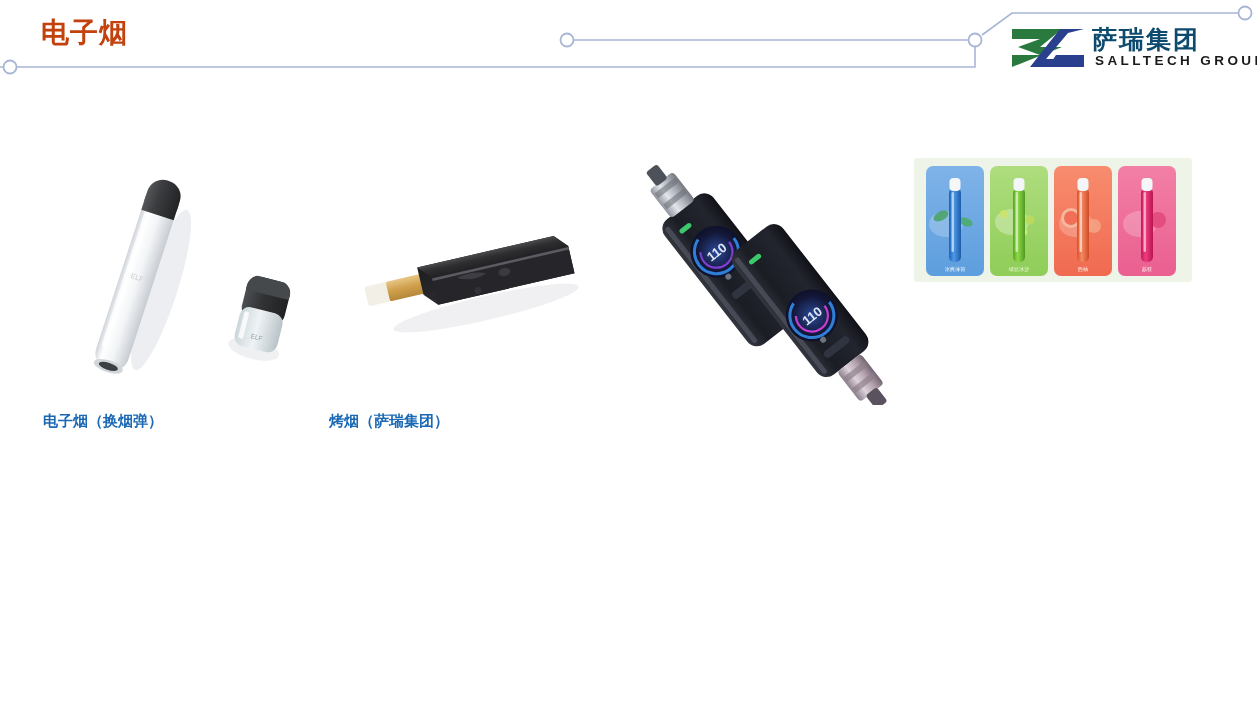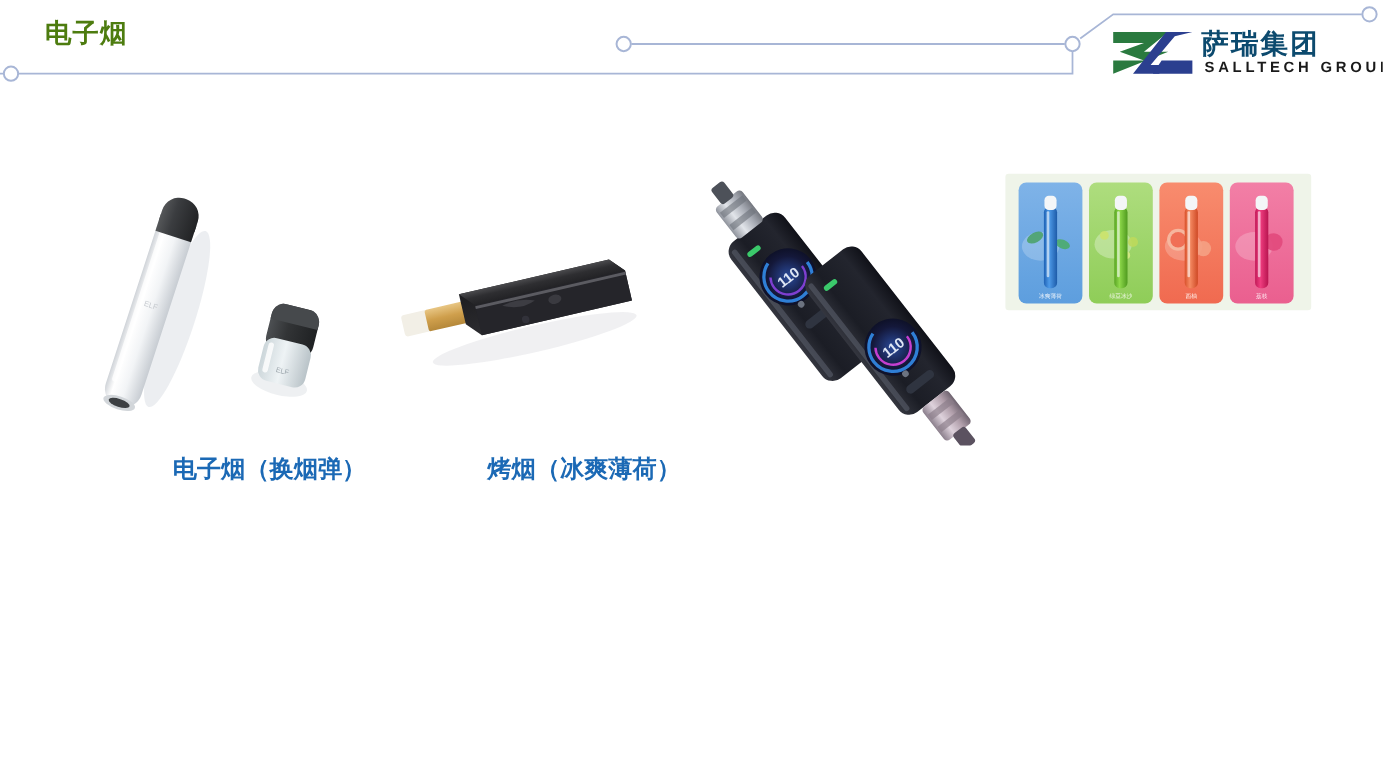--- a/index.html
+++ b/index.html
@@ -20,23 +20,23 @@
   #header {
     position: absolute;
     left: 0; top: 0;
     width: 1257px;
     height: 95px;
   }
   #page-title {
     position: absolute;
     left: 41px;
     top: 14px;
-    font-size: 24px;
+    font-size: 28px;
     font-weight: bold;
-    color: #4d7c0f;
+    color: #c2410c;
     letter-spacing: 1px;
     white-space: nowrap;
   }
   #deco-svg {
     position: absolute;
     left: 0; top: 0;
     width: 1257px;
     height: 95px;
   }
 
@@ -96,22 +96,22 @@
     left: 0;
     top: 0;
     width: 290px;
     height: 255px;
   }
   .product-label {
     position: absolute;
     left: 0;
     top: 262px;
     width: 290px;
-    text-align: right;
-    font-size: 22px;
+    text-align: left;
+    font-size: 15px;
     font-weight: bold;
     color: #1b69b5;
     white-space: nowrap;
   }
   #product-1 { left: 43px; }
   #product-2 { left: 329px; }
   #product-3 { left: 622px; }
   #product-4 { left: 908px; }
 
   .fig-svg { display: block; width: 290px; height: 255px; }
@@ -240,21 +240,21 @@
           <rect x="104" y="118" width="140" height="28" fill="#25252a"></rect>
 
           <rect x="104" y="119" width="140" height="2.6" fill="#6d6d74" opacity="0.75"></rect>
 
           <path d="M 128 124 q 16 -4 30 2 q -14 6 -30 -2 Z" fill="#3d3d43"></path>
           <ellipse cx="176" cy="129" rx="6" ry="4.2" fill="#3a3a40"></ellipse>
           <circle cx="146" cy="141" r="3.4" fill="#32323a"></circle>
         </g>
       </svg>
     </div>
-    <div class="product-label">烤烟（冰爽薄荷）</div>
+    <div class="product-label">烤烟（萨瑞集团）</div>
   </div>
 
   <div class="product" id="product-3">
     <div class="product-figure">
       <svg class="fig-svg" viewBox="0 0 290 255" xmlns="http://www.w3.org/2000/svg">
         <defs>
           <linearGradient id="modBody" x1="0" y1="0" x2="1" y2="0">
             <stop offset="0%" stop-color="#34363f"></stop>
             <stop offset="30%" stop-color="#1b1d25"></stop>
             <stop offset="75%" stop-color="#23252e"></stop>

